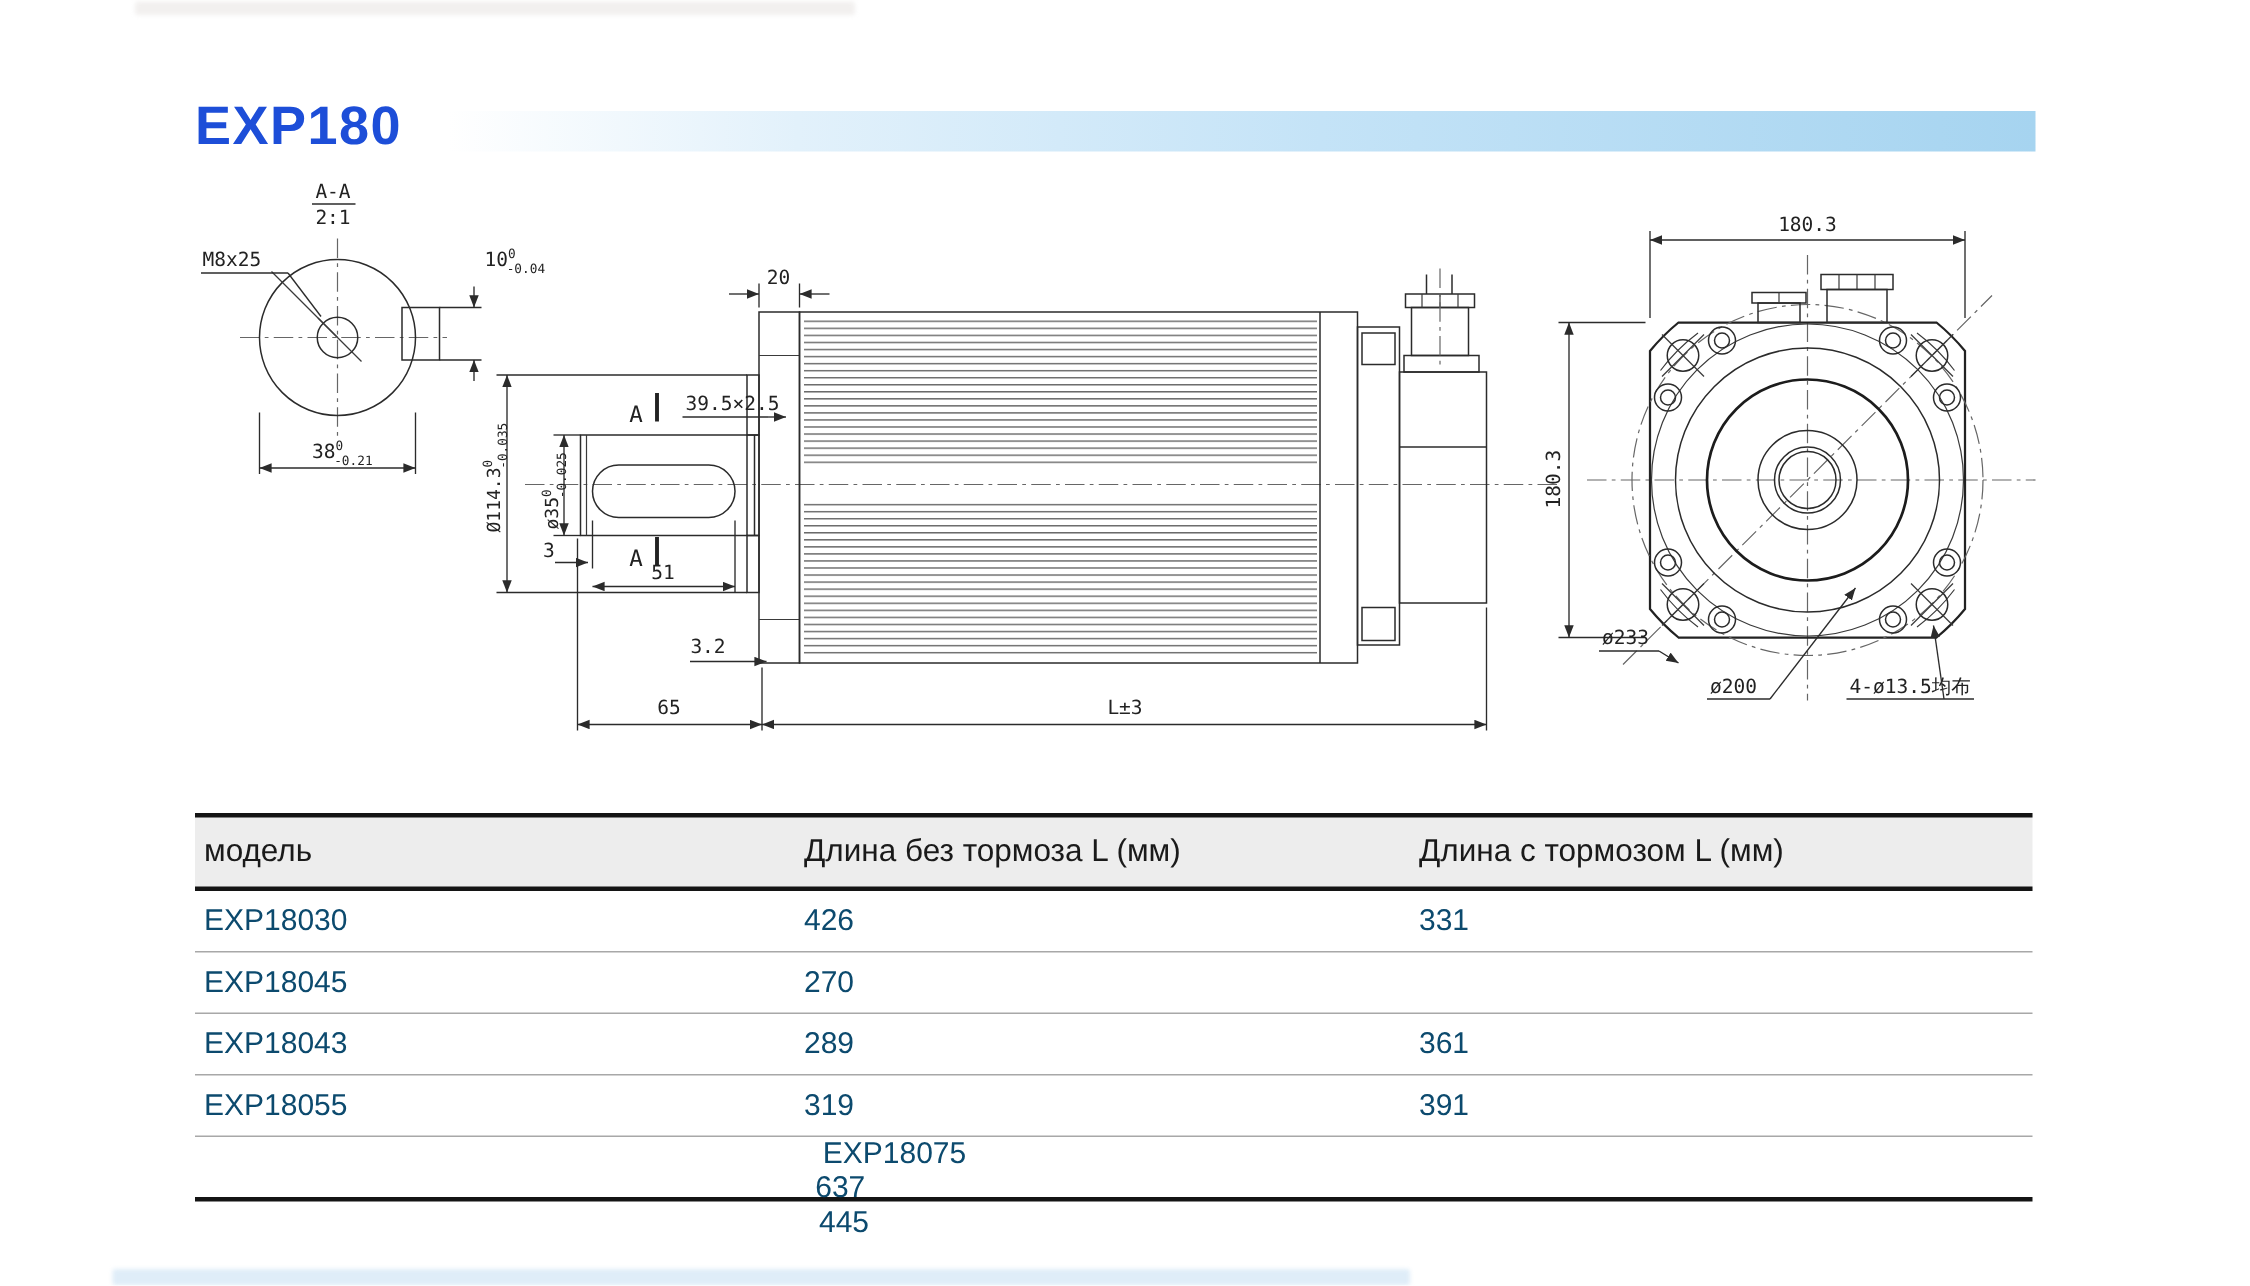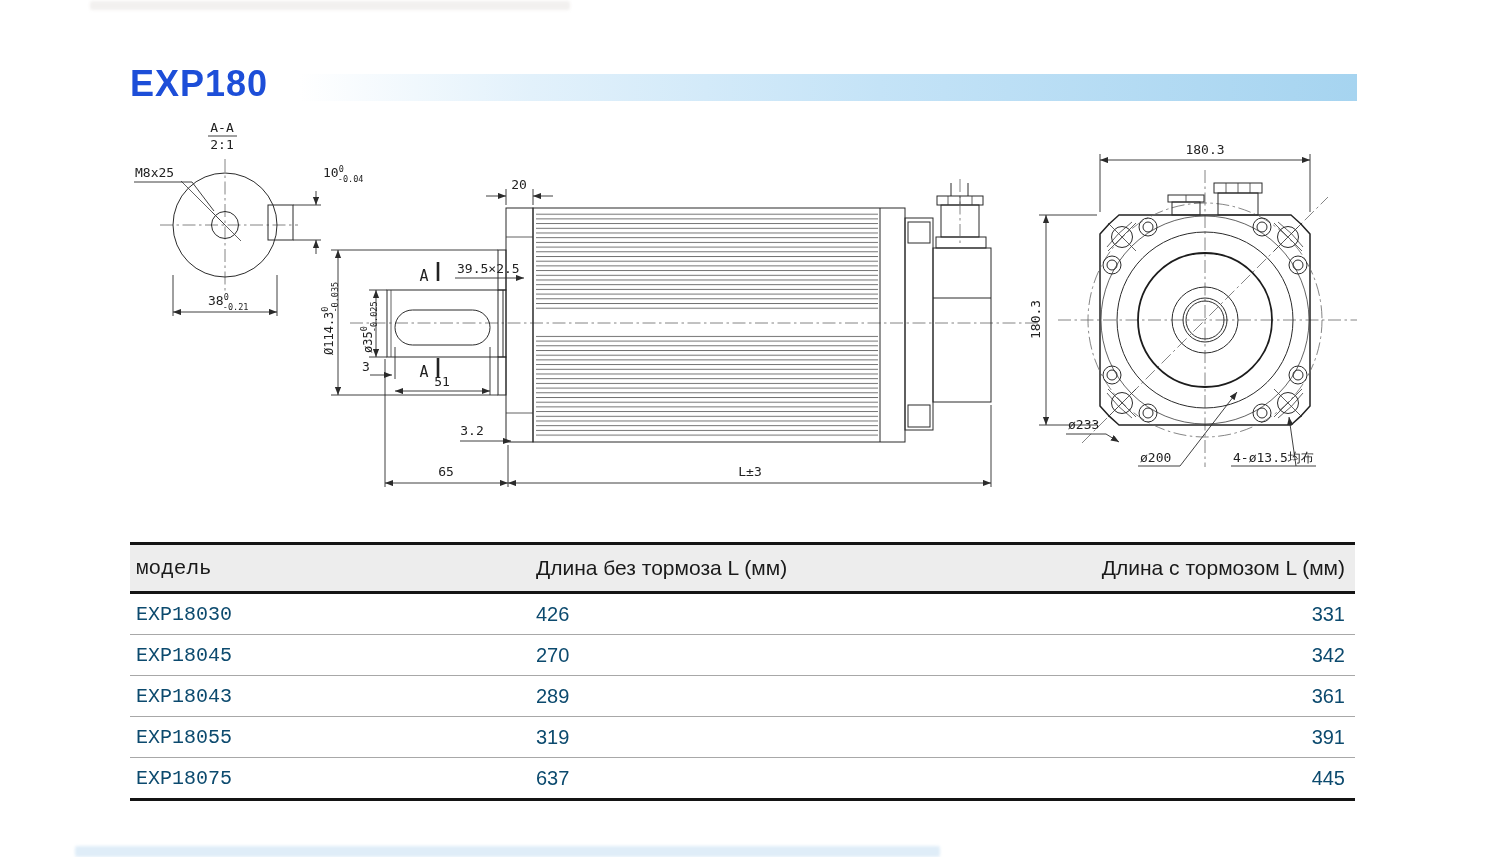--- a/index.html
+++ b/index.html
@@ -22,24 +22,24 @@
   .lnthin{stroke:#3a3a3a;stroke-width:.8;fill:none;}
   .lnbold{stroke:#222;stroke-width:1.5;fill:none;}
   .dim{stroke:#2b2b2b;stroke-width:.9;fill:none;}
   .cl{stroke:#666;stroke-width:.8;fill:none;stroke-dasharray:13 3.5 2.5 3.5;}
   
   .spec{position:absolute;left:130px;top:542px;width:1225px;color:#1a1a1a;}
   .trow{display:flex;align-items:center;}
   .thead{height:46px;background:#ededed;border-top:3px solid #141414;border-bottom:3px solid #141414;
     font-size:21px;}
   .tbody-row{height:40px;border-bottom:1px solid #a8a8a8;font-size:20px;color:#0c4a6e;}
-  .tbody-row.last{border-bottom:3px solid #141414;}
-  .c1{width:400px;padding-left:6px;box-sizing:border-box;font-family:Liberation Mono, monospace;}
+  .tbody-row.last{border-bottom:3px solid #141414;flex-direction:column;}
+  .c1{width:400px;padding-left:6px;box-sizing:border-box;}
   .c2{width:410px;padding-left:6px;box-sizing:border-box;}
-  .c3{width:405px;padding-left:6px;box-sizing:border-box;text-align:right;}
+  .c3{width:405px;padding-left:6px;box-sizing:border-box;}
 </style>
 </head>
 <body>
 
 <div class="page">
 
   <div class="artifact top"></div>
 
   <div class="title">EXP180</div>
   <div class="titlebar"></div>
@@ -296,21 +296,20 @@
       <div class="c3">Длина с тормозом L (мм)</div>
     </div>
     <div class="trow tbody-row">
       <div class="c1">EXP18030</div>
       <div class="c2">426</div>
       <div class="c3">331</div>
     </div>
     <div class="trow tbody-row">
       <div class="c1">EXP18045</div>
       <div class="c2">270</div>
-      <div class="c3">342</div>
     </div>
     <div class="trow tbody-row">
       <div class="c1">EXP18043</div>
       <div class="c2">289</div>
       <div class="c3">361</div>
     </div>
     <div class="trow tbody-row">
       <div class="c1">EXP18055</div>
       <div class="c2">319</div>
       <div class="c3">391</div>

